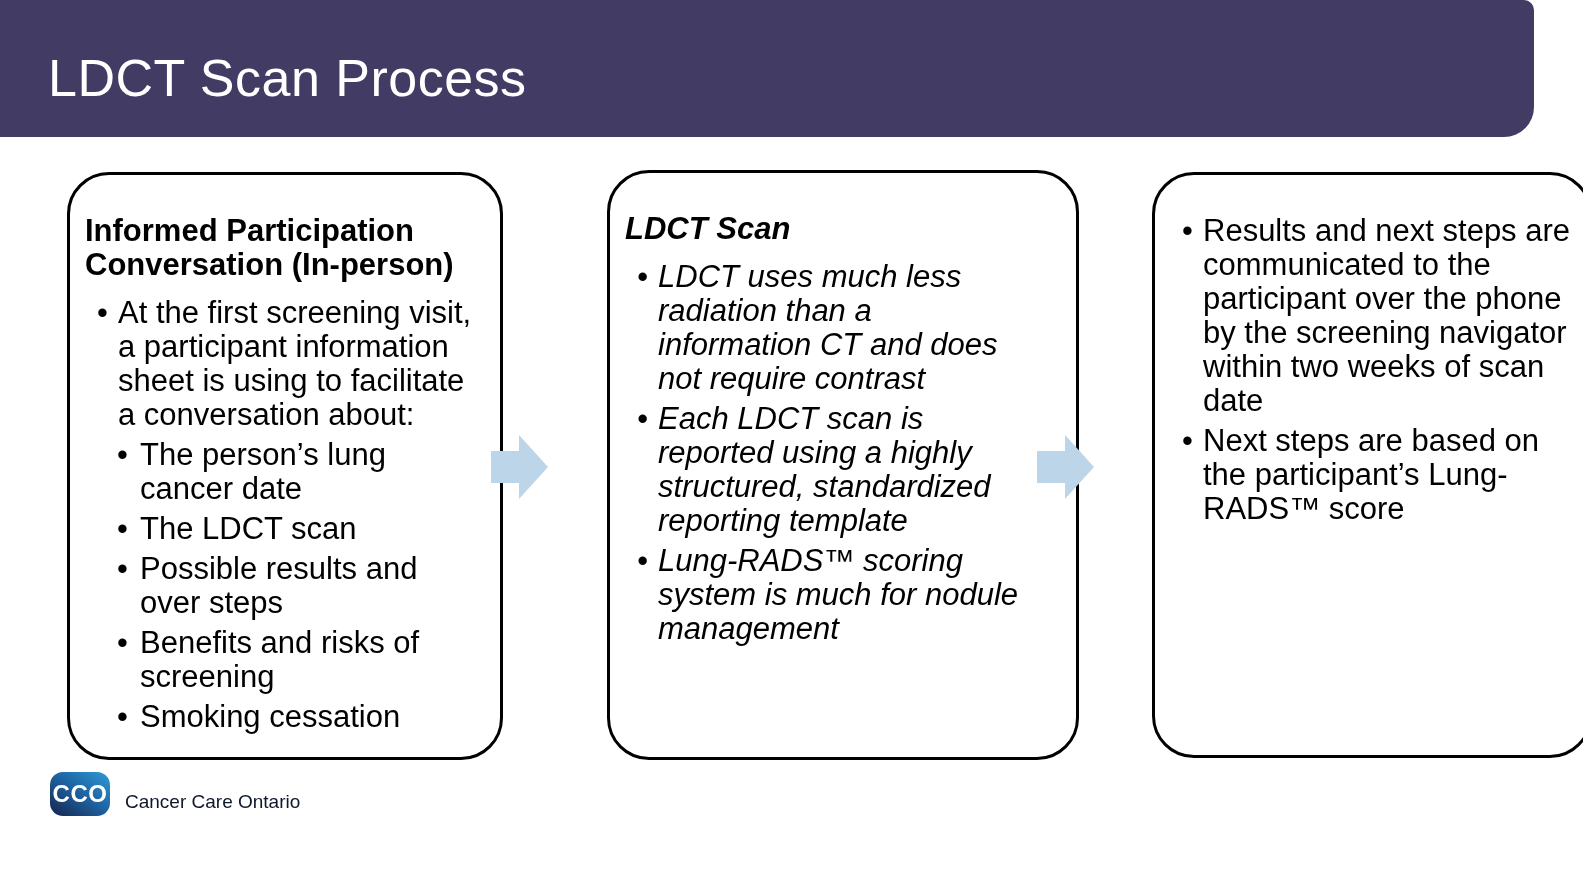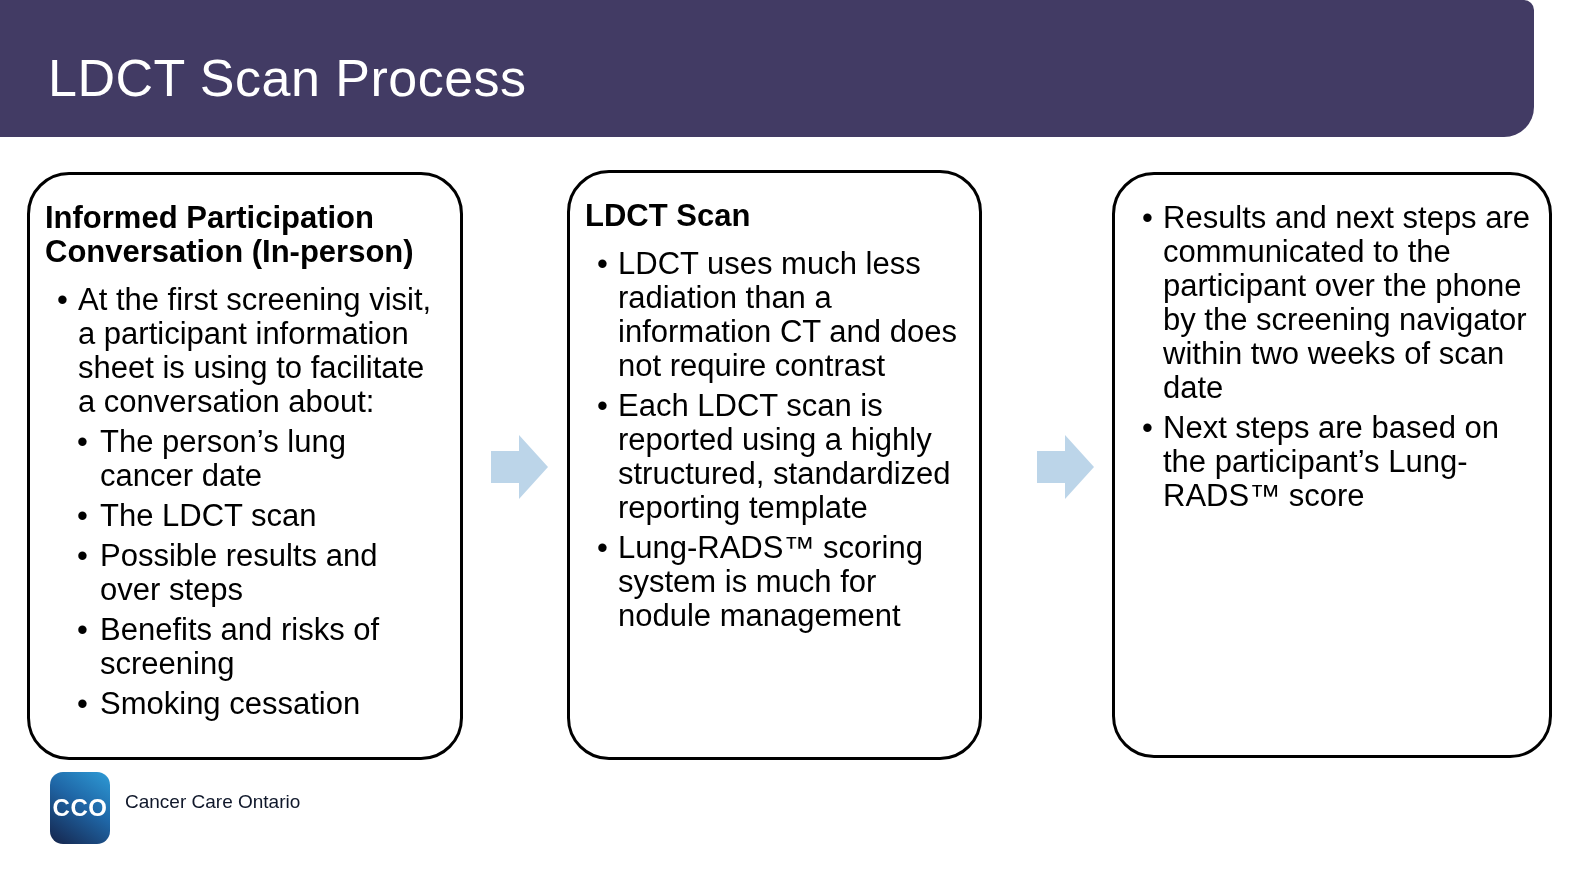--- a/index.html
+++ b/index.html
@@ -16,45 +16,46 @@
   .slide-title{
     position:absolute;left:48px;top:52px;
     font-size:52px;line-height:52px;color:#ffffff;
     letter-spacing:0.5px;white-space:nowrap;
   }
   
   .process-box{
     position:absolute;background:#ffffff;
     border:3px solid #000000;border-radius:42px;
     box-sizing:border-box;
-    padding:26px 18px 0 12px;
+    padding:39px 18px 0 12px;
     color:#000;
+    margin-left:40px;
   }
   .box-1{left:27px;top:172px;width:436px;height:588px;}
-  .box-2{left:567px;top:170px;width:415px;height:590px;}
+  .box-2{left:567px;top:170px;width:472px;height:590px;font-style:italic;}
   .box-3{left:1112px;top:172px;width:440px;height:586px;}
   .box-title{
     font-size:31px;font-weight:bold;line-height:34px;
     margin:0 0 14px 3px;
   }
   .bullet{display:flex;font-size:31px;line-height:34px;margin-bottom:6px;}
   .bullet .marker{flex:none;}
   .bullet.level1{margin-left:15px;}
   .bullet.level1 .marker{width:21px;}
   .bullet.level1 .btext{width:374px;}
   .bullet.level2{margin-left:35px;}
   .bullet.level2 .marker{width:23px;}
   .bullet.level2 .btext{width:354px;}
   
   .flow-arrow{position:absolute;width:57px;height:64px;}
   .arrow-1{left:491px;top:435px;}
   .arrow-2{left:1037px;top:435px;}
   
   .logo-mark{
-    position:absolute;left:50px;top:772px;width:60px;height:72px;
+    position:absolute;left:50px;top:772px;width:60px;height:44px;
     border-radius:13px;
     background:linear-gradient(215deg,#2E9BD6 0%,#1F66A6 45%,#15244B 100%);
     display:flex;align-items:center;justify-content:center;
   }
   .logo-abbr{
     color:#ffffff;font-weight:bold;font-size:24px;letter-spacing:0.5px;
   }
   .logo-text{
     position:absolute;left:125px;top:791px;
     font-size:19px;color:#0f172a;white-space:nowrap;

